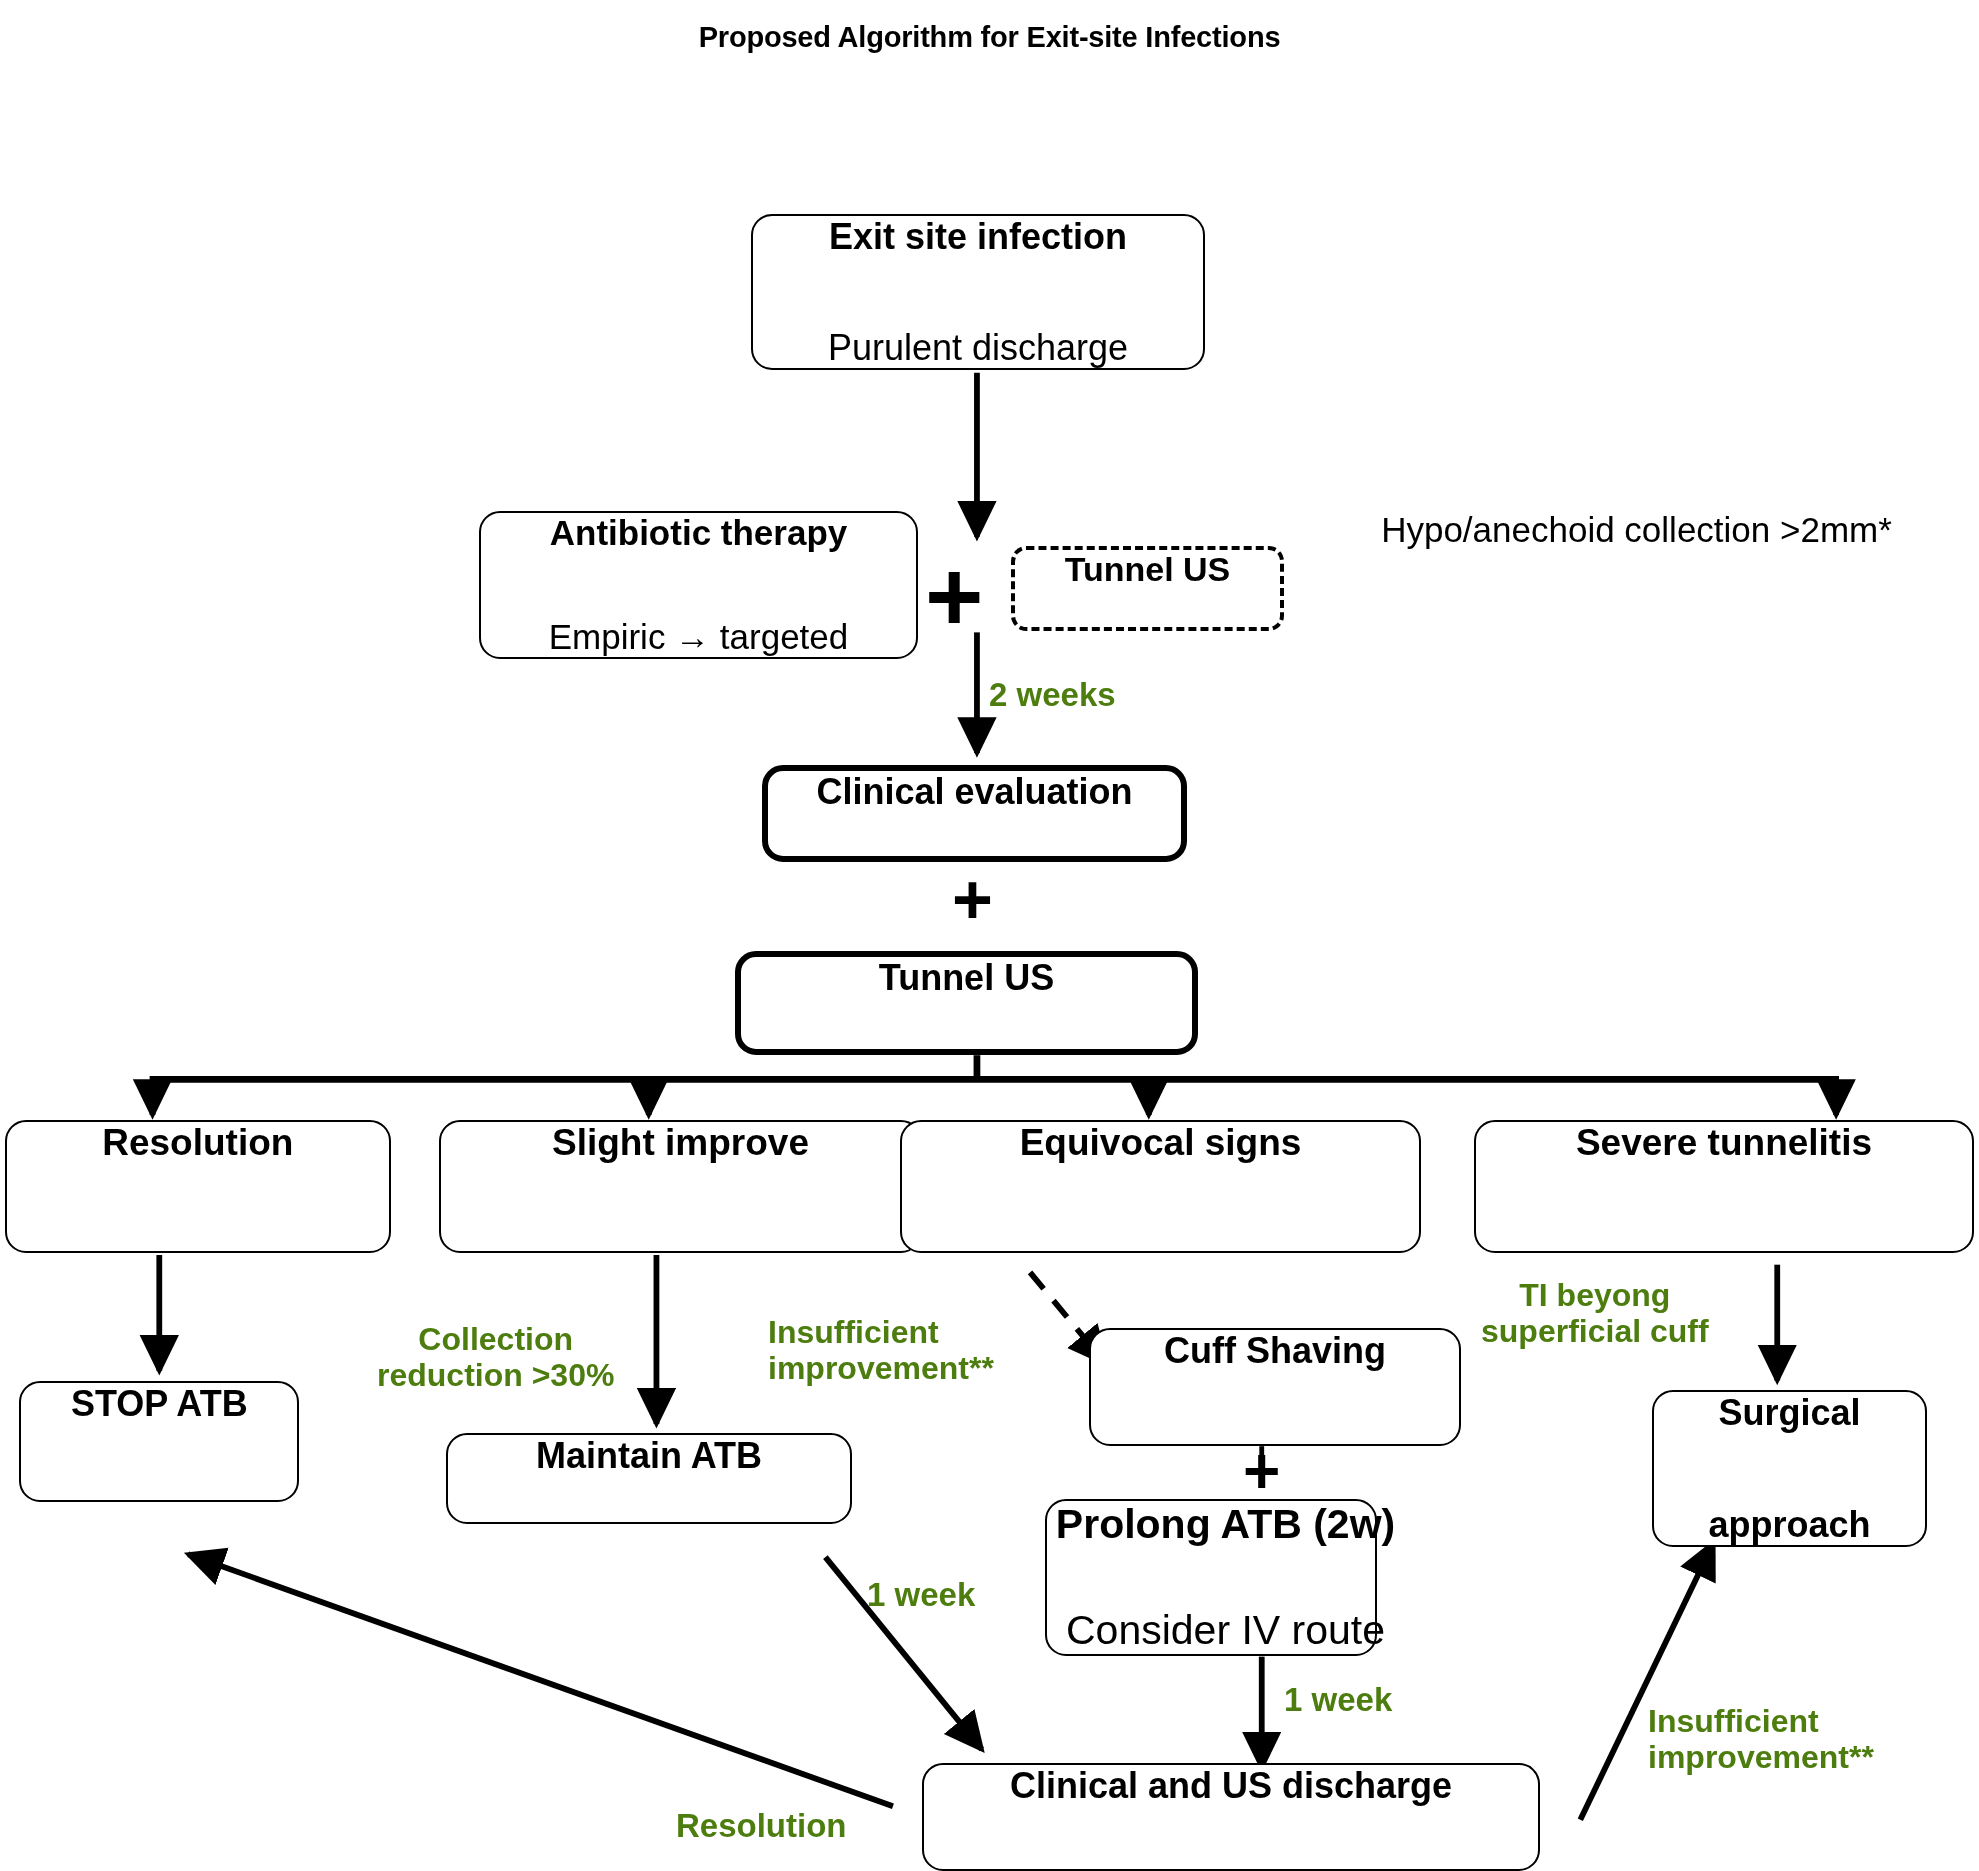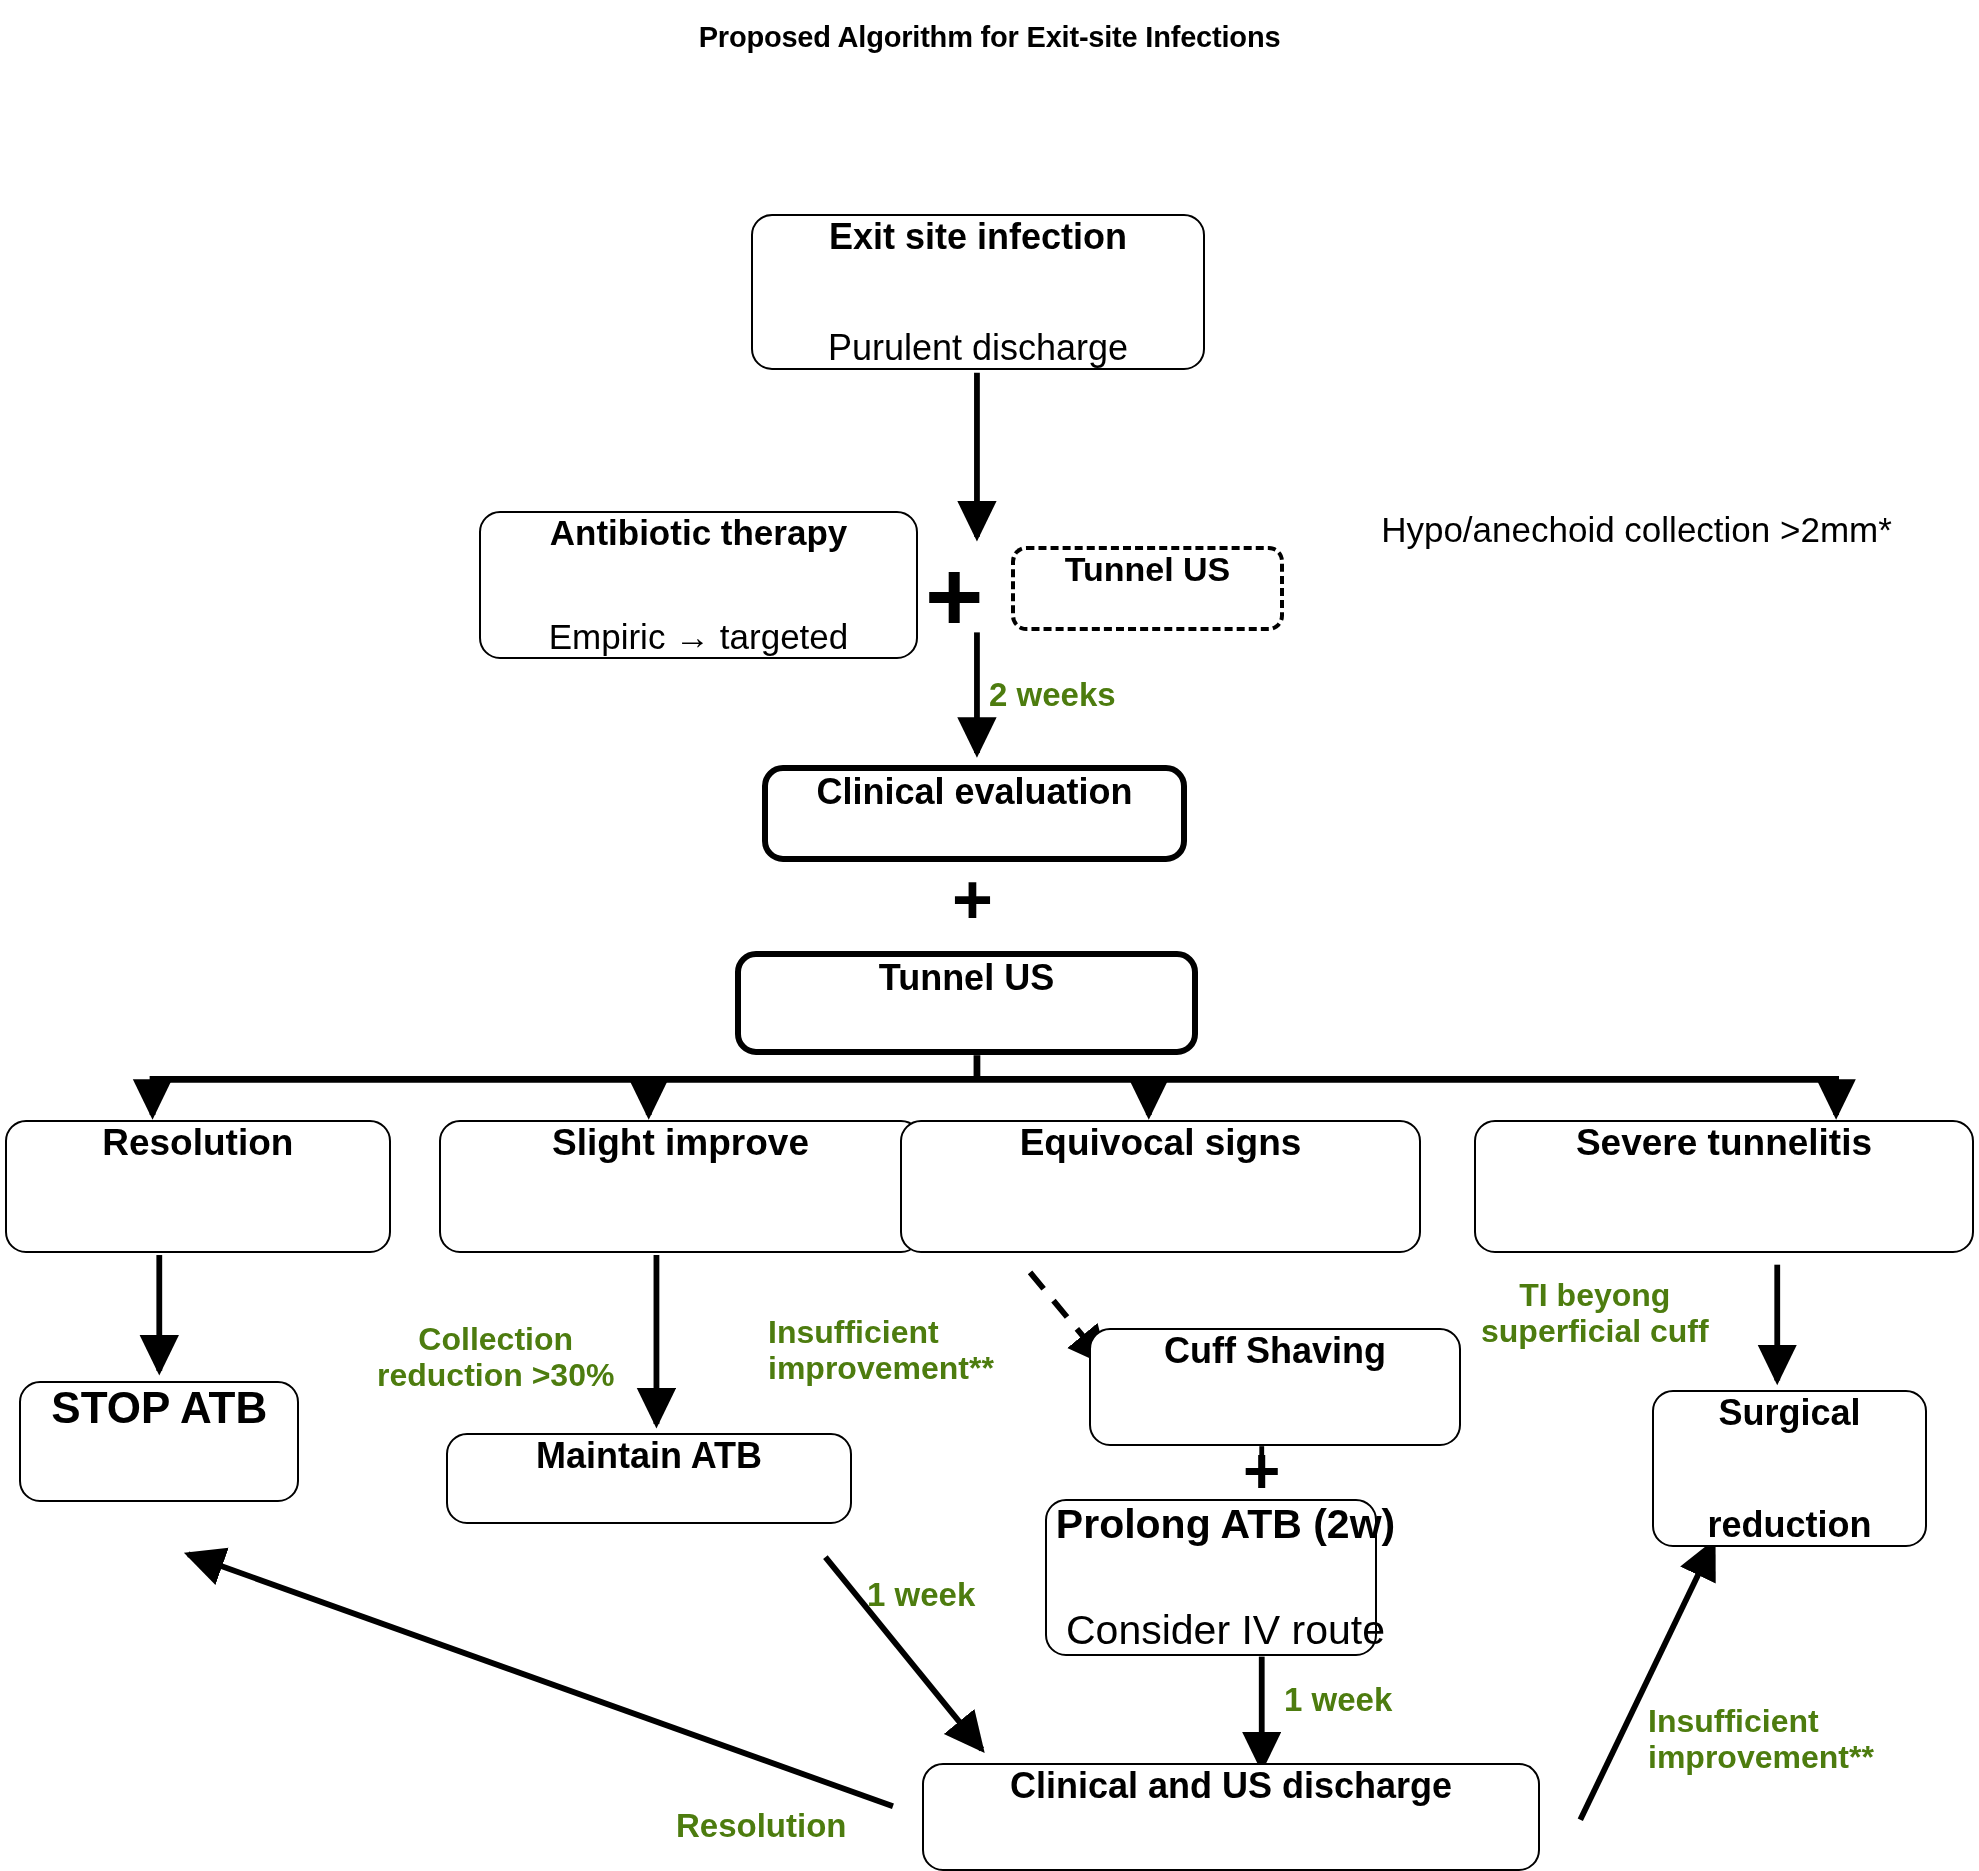--- a/index.html
+++ b/index.html
@@ -182,42 +182,42 @@
 
   <div class="edge-label" style="left:377px; top:1322px; font-size:32px; text-align:center;">Collection
 reduction &gt;30%</div>
 
   <div class="edge-label" style="left:768px; top:1315px; font-size:32px;">Insufficient
 improvement**</div>
 
   <div class="edge-label" style="left:1481px; top:1278px; font-size:32px; text-align:center;">TI beyong
 superficial cuff</div>
 
-  <div class="node" style="left:19.3px; top:1381px; width:280px; height:121px; font-size:44px;">
+  <div class="node" style="left:19.3px; top:1381px; width:280px; height:121px; font-size:36px;">
     <span class="ln-bold">STOP ATB</span>
   </div>
 
   <div class="node" style="left:446px; top:1433px; width:406px; height:91px; font-size:36px;">
     <span class="ln-bold">Maintain ATB</span>
   </div>
 
   <div class="node" style="left:1089px; top:1328px; width:372px; height:118px; font-size:36px;">
     <span class="ln-bold">Cuff Shaving</span>
   </div>
 
   <div class="plus" style="left:1243px; top:1439px; font-size:64px;">+</div>
 
   <div class="node" style="left:1045px; top:1499px; width:332px; height:157px; font-size:41px;padding-left:29px;">
     <span class="ln-bold">Prolong ATB (2w)</span>
     <span class="ln-reg">Consider IV route</span>
   </div>
 
   <div class="node" style="left:1652px; top:1390px; width:275px; height:157px; font-size:36px;">
     <span class="ln-bold">Surgical</span>
-    <span class="ln-bold">reduction</span>
+    <span class="ln-bold">approach</span>
   </div>
 
   <div class="edge-label" style="left:867px; top:1577px; font-size:33px;">1 week</div>
 
   <div class="edge-label" style="left:1284px; top:1682px; font-size:33px;">1 week</div>
 
   <div class="edge-label" style="left:676px; top:1808px; font-size:33px;">Resolution</div>
 
   <div class="edge-label" style="left:1648px; top:1704px; font-size:32px;">Insufficient
 improvement**</div>

